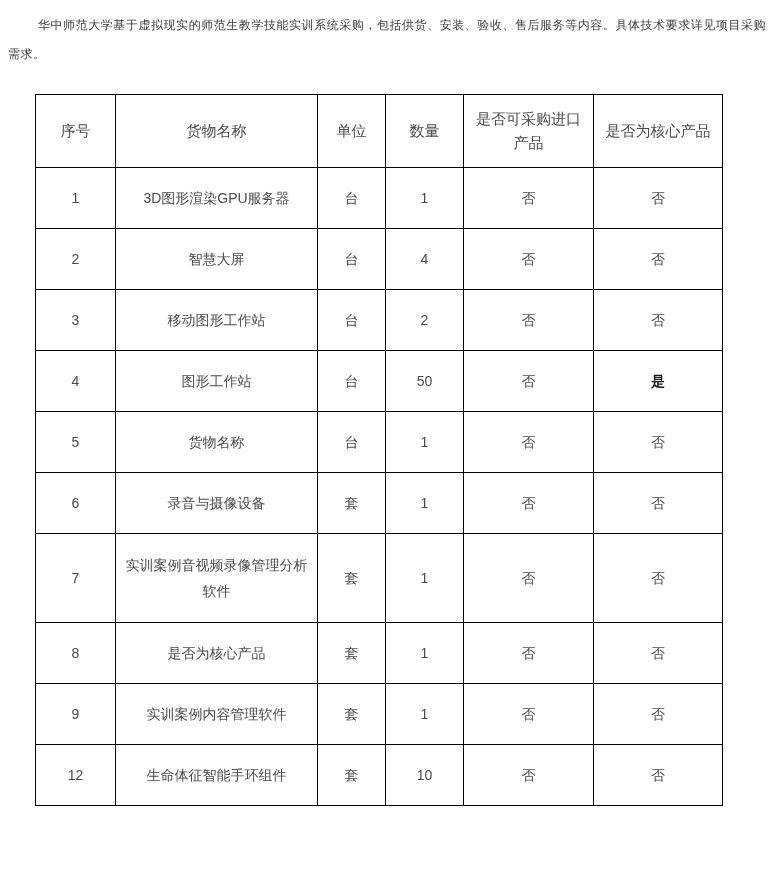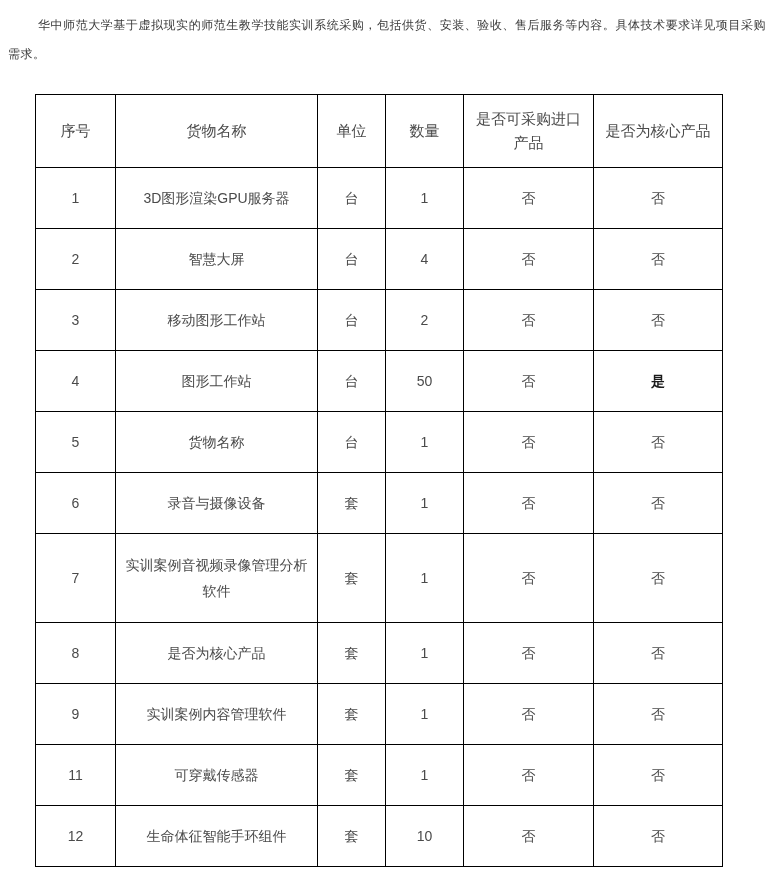--- a/index.html
+++ b/index.html
@@ -166,28 +166,20 @@
   <tr>
     <td>9</td>
     <td>实训案例内容管理软件</td>
     <td>套</td>
     <td>1</td>
     <td>否</td>
     <td>否</td>
   </tr>
 
 
-  <tr>
-    <td>11</td>
-    <td>可穿戴传感器</td>
-    <td>套</td>
-    <td>1</td>
-    <td>否</td>
-    <td>否</td>
-  </tr>
 
   <tr>
     <td>12</td>
     <td>生命体征智能手环组件</td>
     <td>套</td>
     <td>10</td>
     <td>否</td>
     <td>否</td>
   </tr>
 

